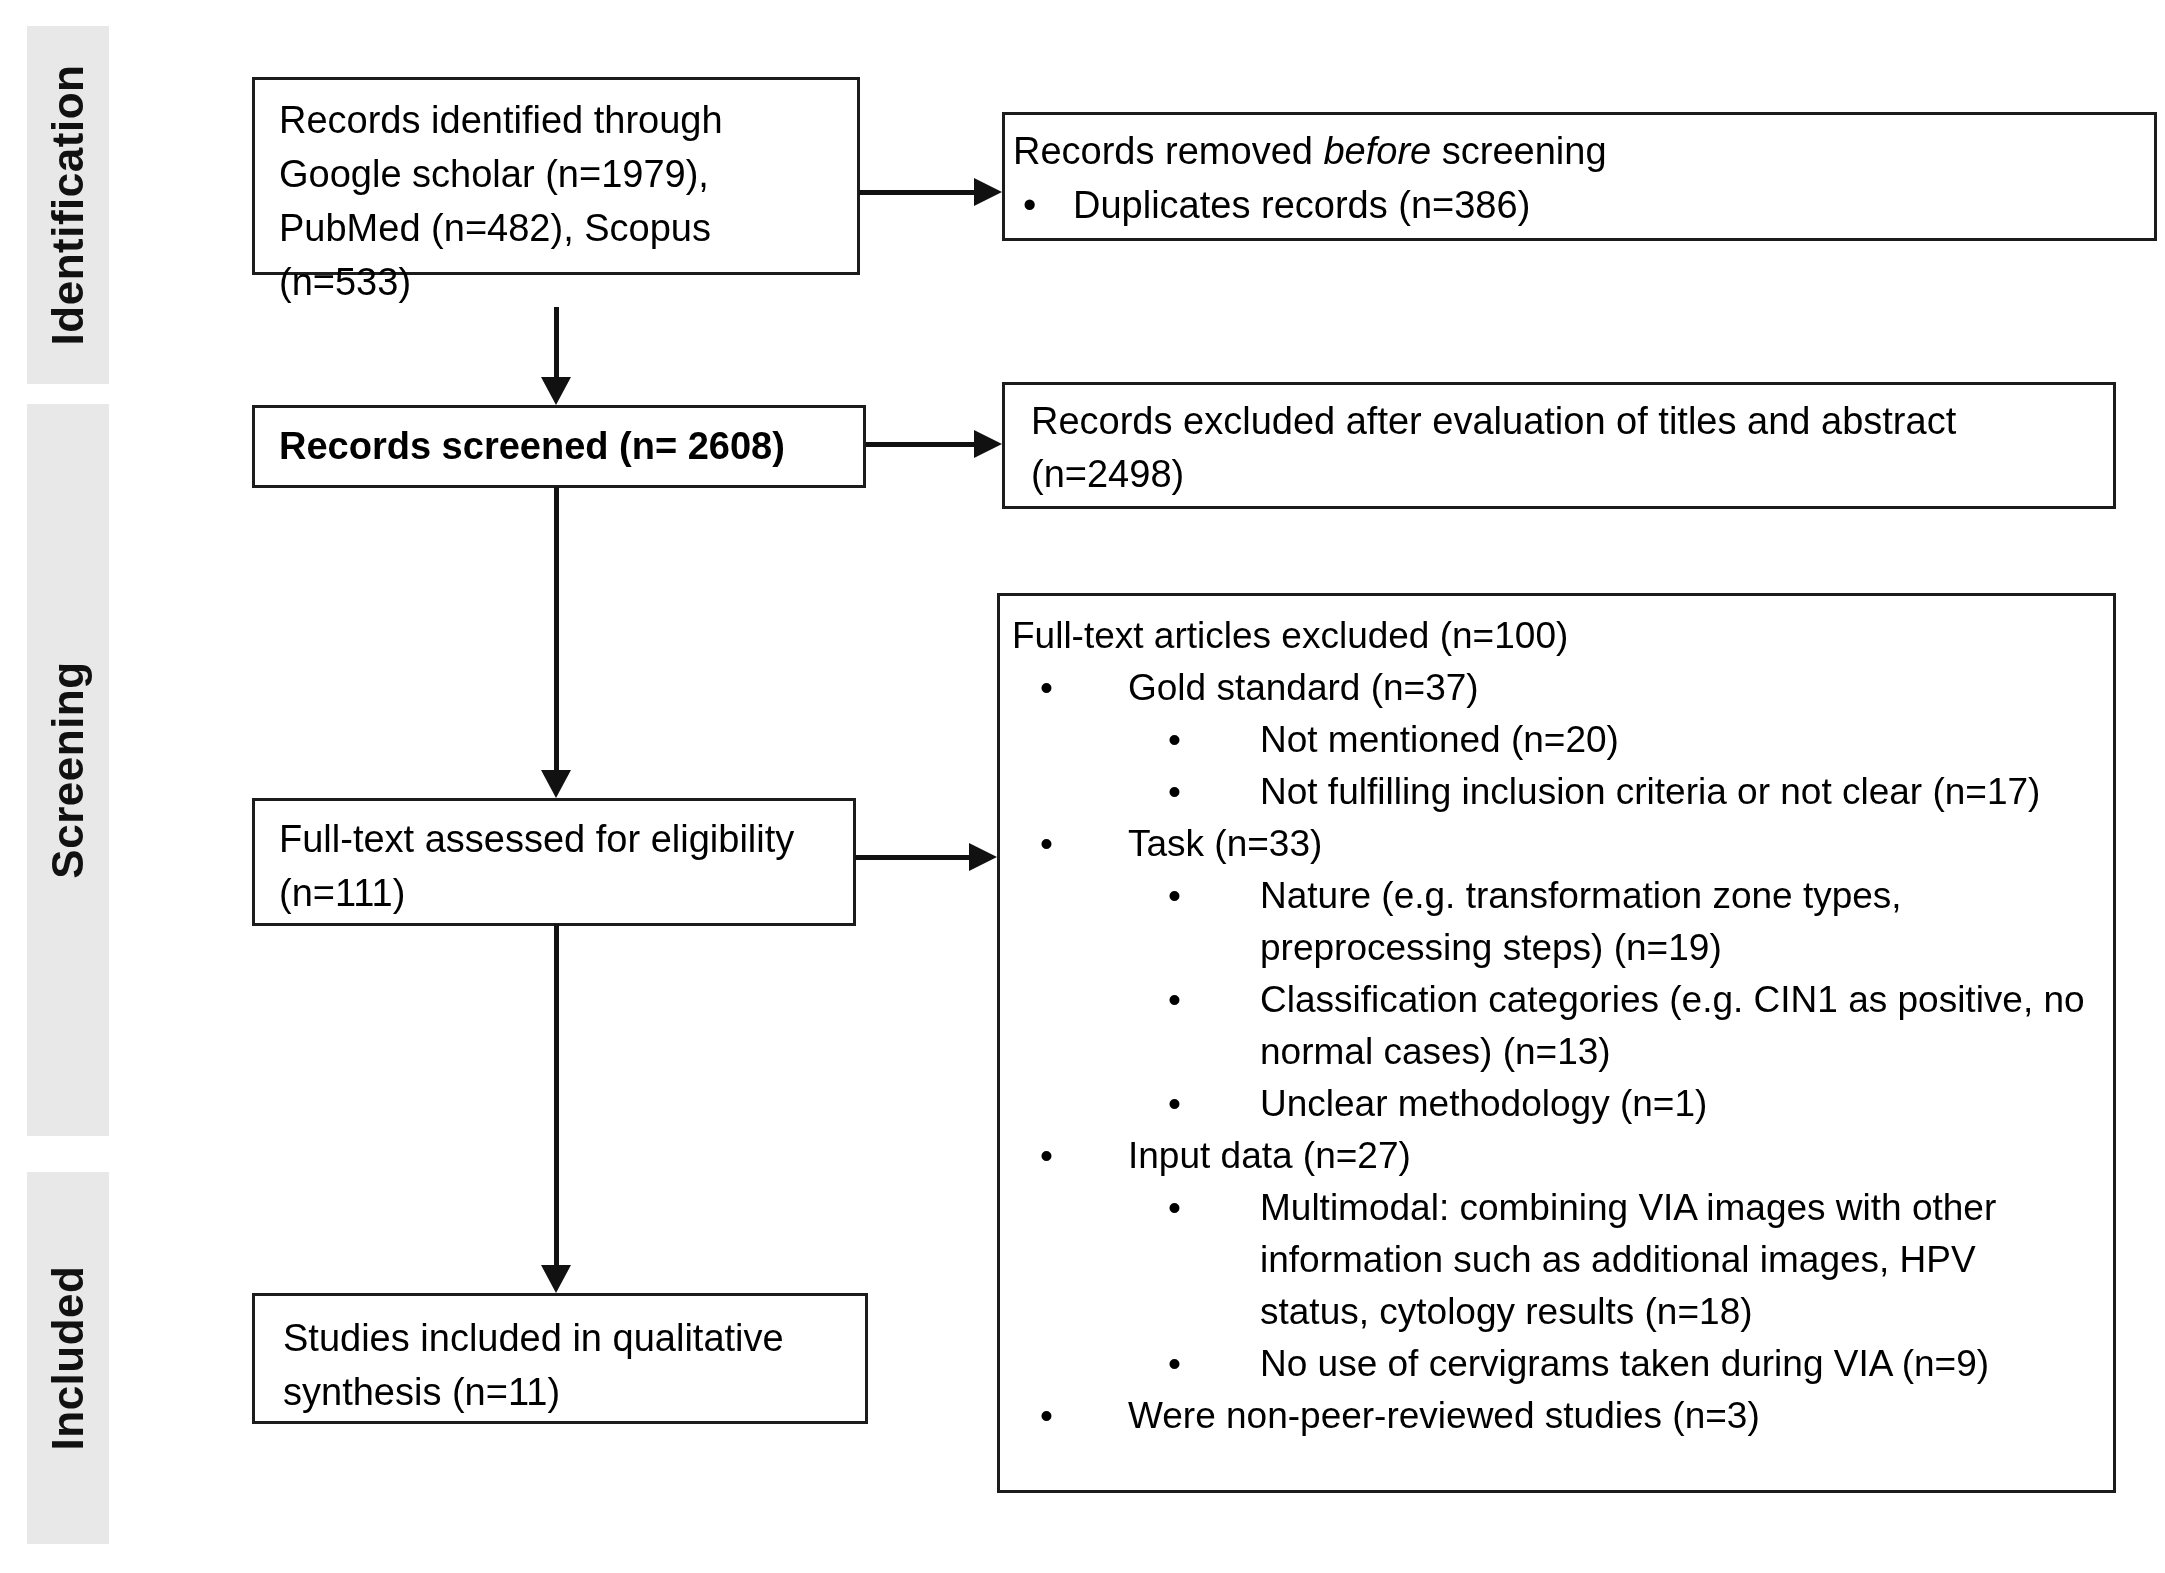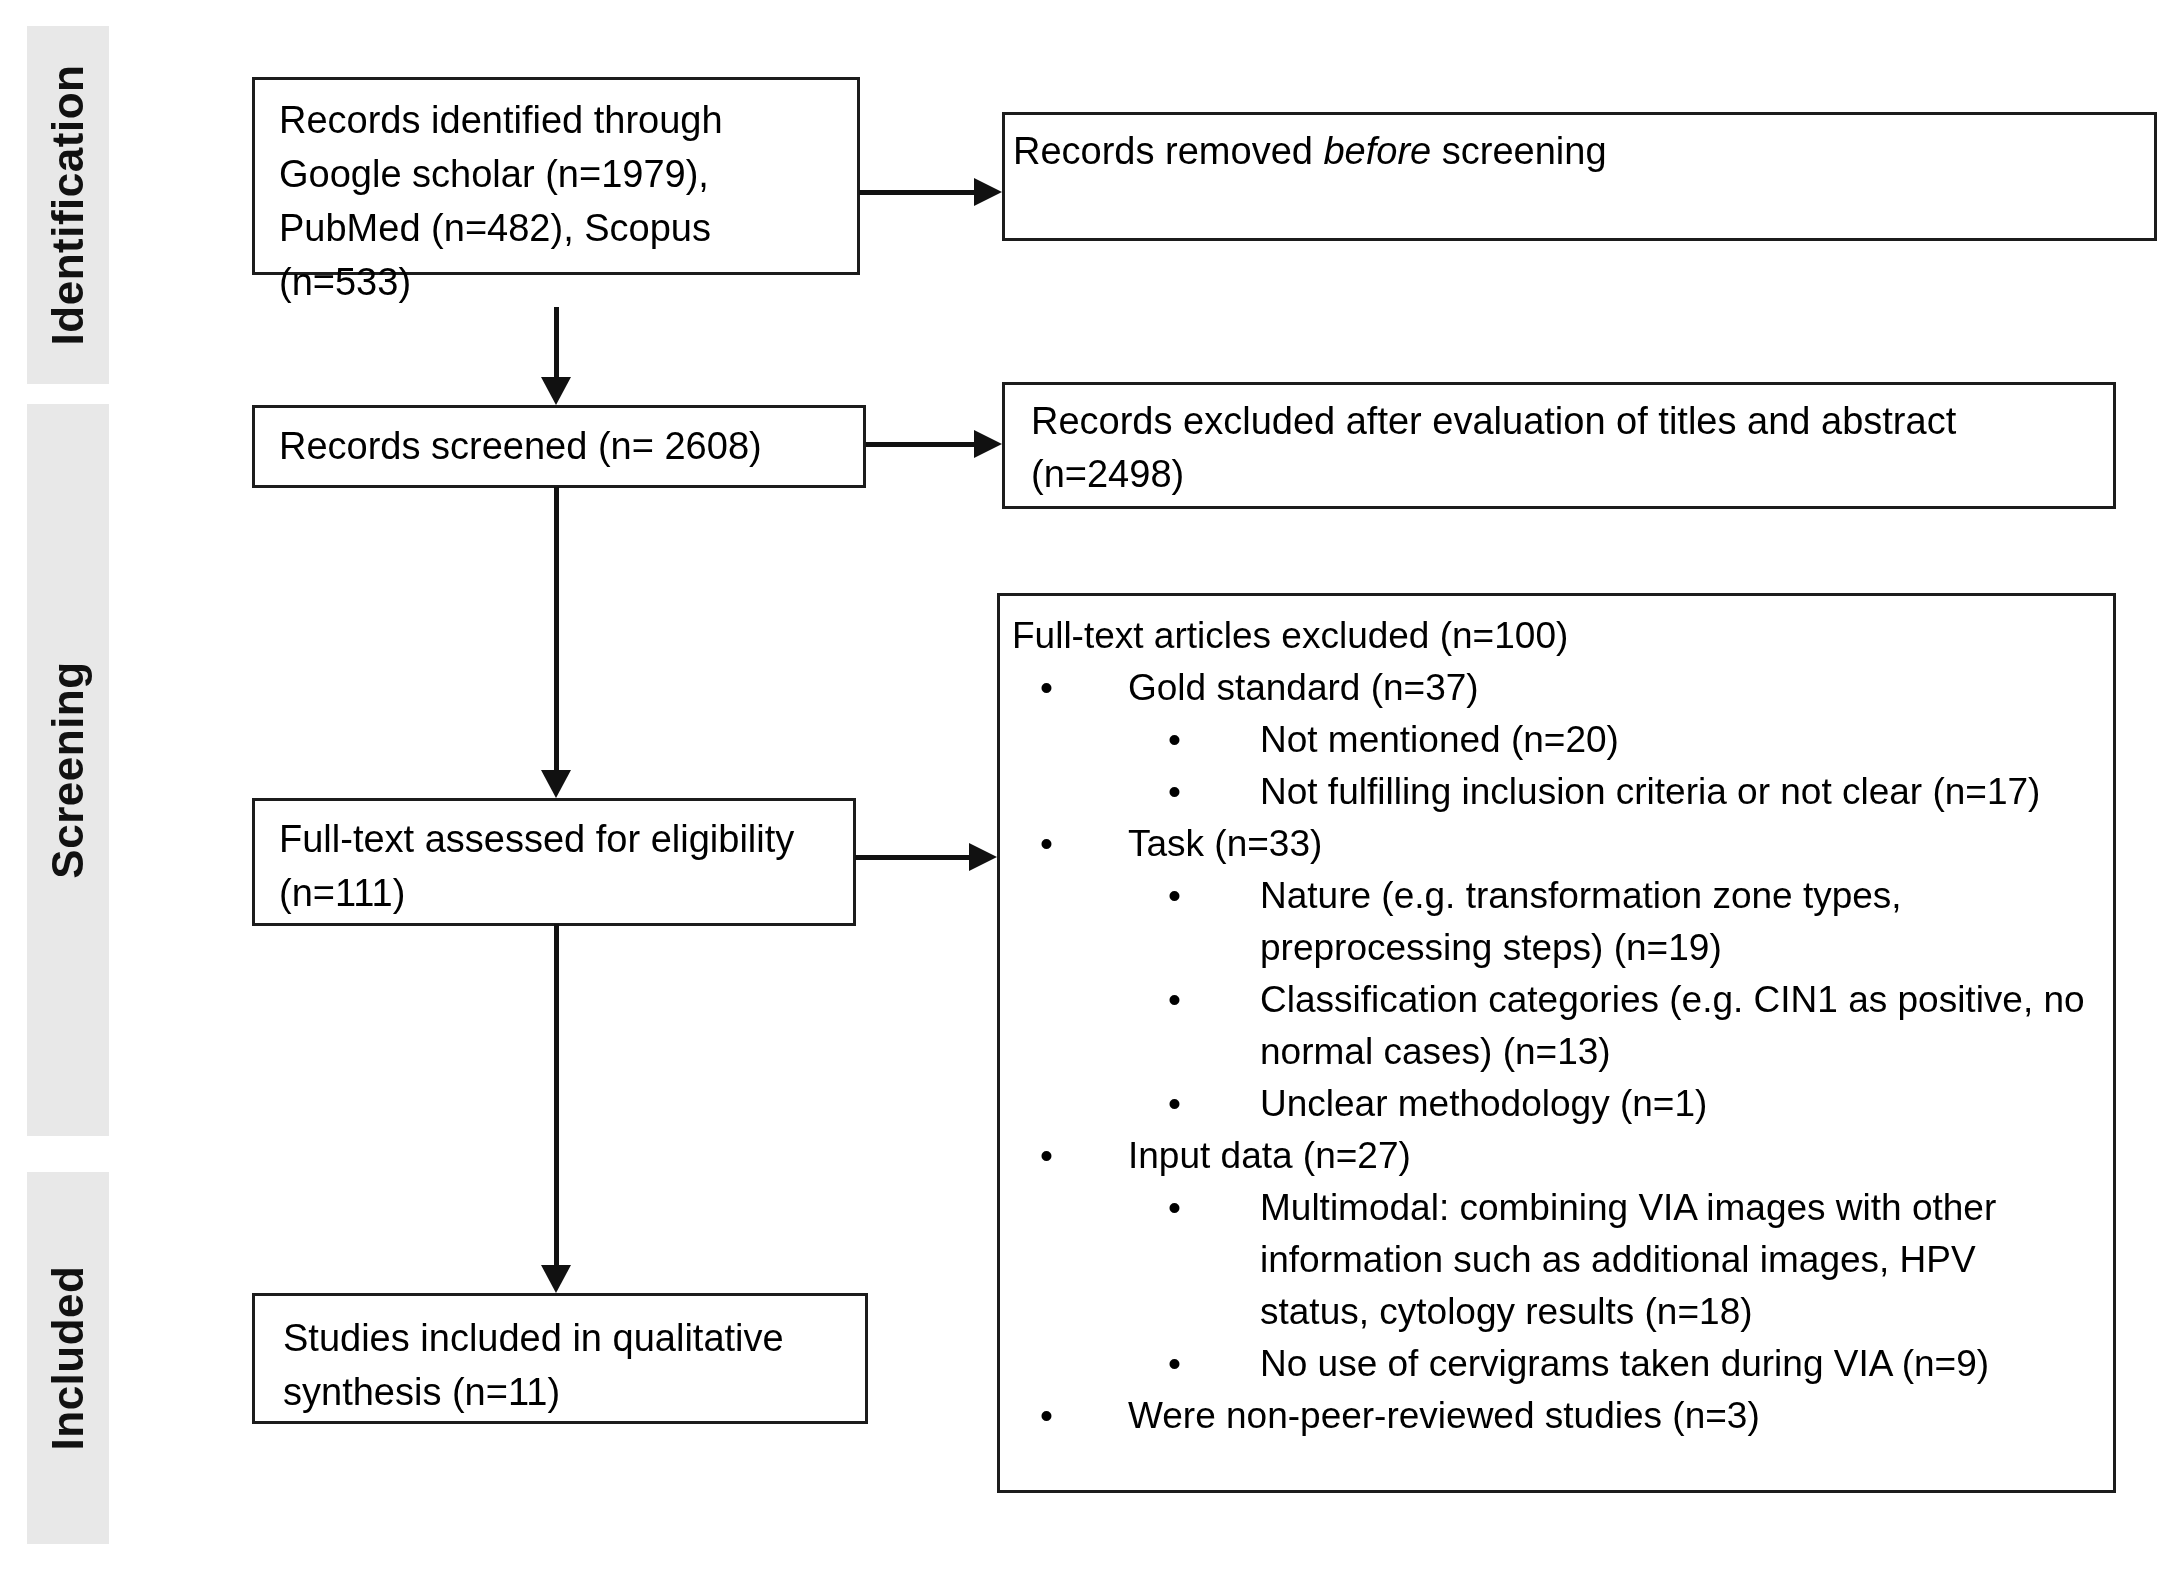--- a/index.html
+++ b/index.html
@@ -20,21 +20,21 @@
   #stage-identification{top:26px;height:358px;}
   #stage-screening{top:404px;height:732px;}
   #stage-included{top:1172px;height:372px;}
 
   
   .box{
     position:absolute;border:3px solid #1c1c1c;background:#fff;
     box-sizing:border-box;font-size:38px;line-height:1.42;
   }
   #box-records-identified{left:252px;top:77px;width:608px;height:198px;padding:14px 24px;}
-  #box-records-screened{left:252px;top:405px;width:614px;height:83px;display:flex;align-items:center;padding:0 24px;}
+  #box-records-screened{left:252px;top:405px;width:614px;height:83px;display:flex;align-items:center;padding:0 24px;font-weight:bold;}
   #box-fulltext-assessed{left:252px;top:798px;width:604px;height:128px;padding:12px 24px;}
   #box-studies-included{left:252px;top:1293px;width:616px;height:131px;padding:16px 28px;}
   #box-removed-before{left:1002px;top:112px;width:1155px;height:129px;padding:10px 8px;}
   #box-excluded-titles{left:1002px;top:382px;width:1114px;height:127px;padding:10px 26px;line-height:1.4;}
   #box-fulltext-excluded{left:997px;top:593px;width:1119px;height:900px;padding:14px 28px 0 0;font-size:37px;line-height:52px;}
 
   .em{font-style:italic;}
   .bullet-line{position:relative;padding-left:60px;}
   .bullet-line::before{content:"\2022";position:absolute;left:10px;}
 
@@ -93,20 +93,21 @@
   </div>
 
   <div class="box" id="box-studies-included">
     <span>Studies included in qualitative synthesis (n=11)</span>
   </div>
 
   <div class="box" id="box-removed-before">
     <div>
       <span>Records removed </span><span class="em">before</span><span> screening</span>
     </div>
+    <div class="bullet-line">Duplicates records (n=386)</div>
   </div>
 
   <div class="box" id="box-excluded-titles">
     <span>Records excluded after evaluation of titles and abstract (n=2498)</span>
   </div>
 
   <div class="box" id="box-fulltext-excluded">
     <div class="c-title">Full-text articles excluded (n=100)</div>
     <div class="c-row lvl1">Gold standard (n=37)</div>
     <div class="c-row lvl2">Not mentioned (n=20)</div>

